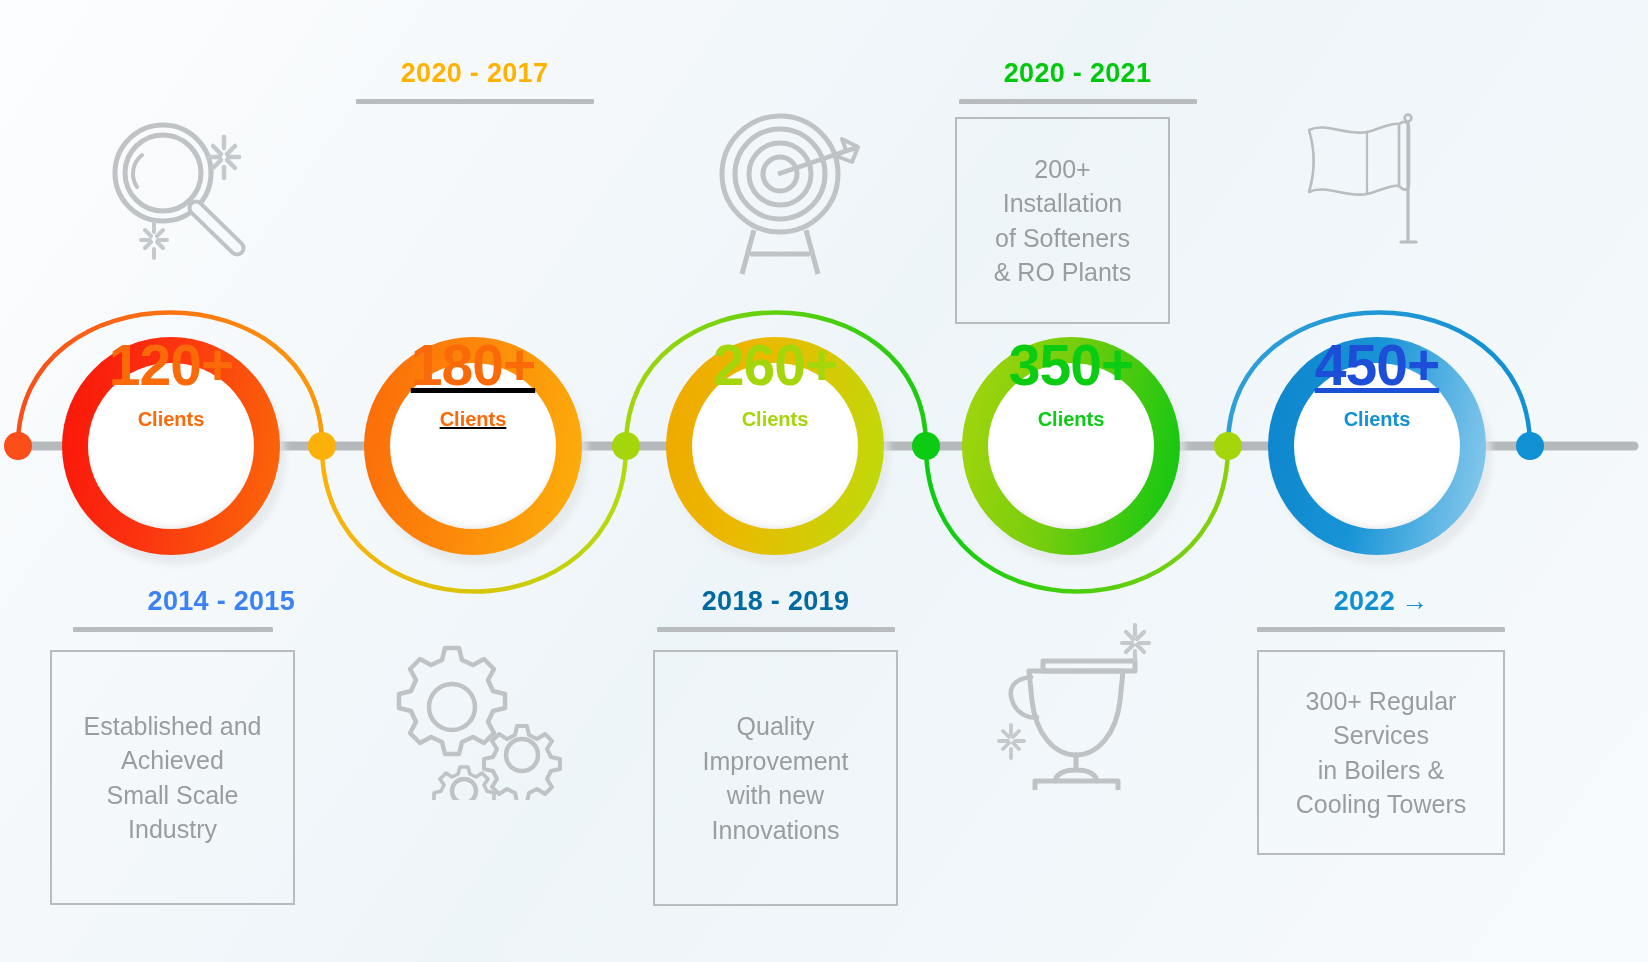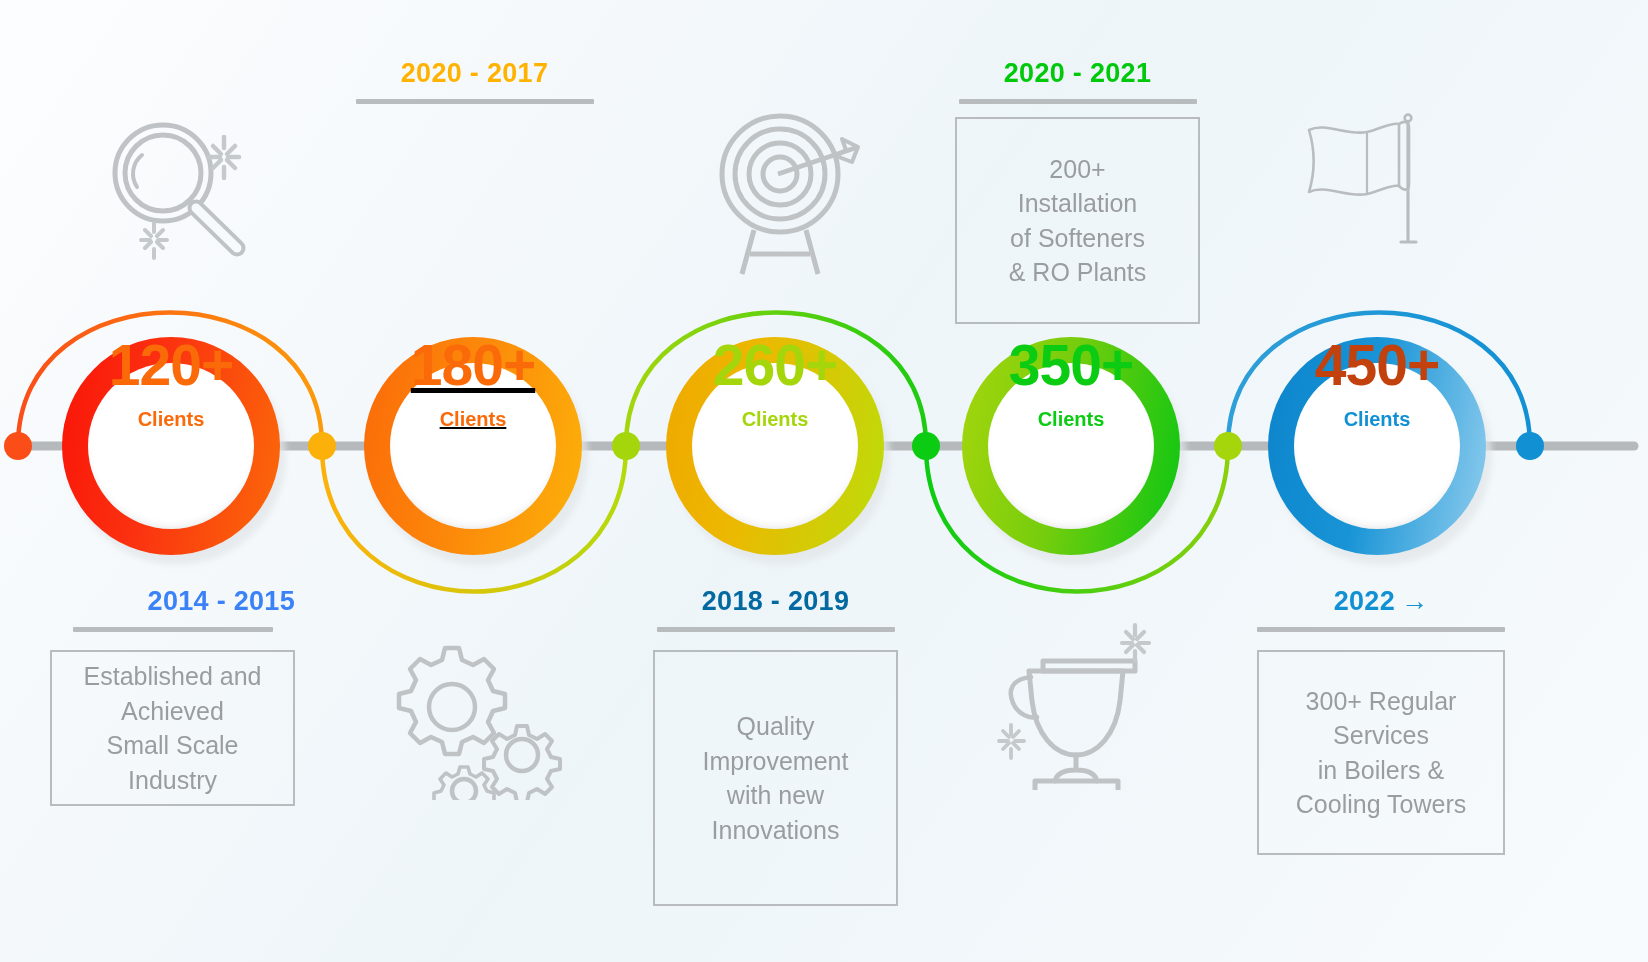--- a/index.html
+++ b/index.html
@@ -313,21 +313,21 @@
       <span class="node-count" style="color:#0bcc12;">350+</span>
       <span class="node-label" style="color:#0bcc12;">Clients</span>
     </div>
   </div>
 
   <div class="node" style="left:1268px; top:337px;">
     <div class="ring-shadow"></div>
     <div class="ring" style="background:linear-gradient(100deg,#0c84cc 0%,#1894d6 45%,#8fcdee 100%);"></div>
     <div class="ring-inner"></div>
     <div class="node-text">
-      <span class="node-count" style="color:#c2410c;">450+</span>
+      <span class="node-count" style="color:#1d4ed8;text-decoration:underline;">450+</span>
       <span class="node-label" style="color:#1190d4;">Clients</span>
     </div>
   </div>
 
   <div class="year-block" style="left:50px; top:586px; width:245px;">
     <div class="year-text" style="color:#3b82f6;text-align:right;">2014 - 2015</div>
     <div class="year-rule" style="width:200px;"></div>
   </div>
 
   <div class="year-block" style="left:352px; top:58px; width:245px;">
@@ -345,32 +345,32 @@
     <div class="year-rule" style="width:238px;"></div>
   </div>
 
   <div class="year-block" style="left:1257px; top:586px; width:248px;">
     <div class="year-text" style="color:#1190d4;">
       <span>2022</span><span class="arrow-glyph">→</span>
     </div>
     <div class="year-rule" style="width:248px;"></div>
   </div>
 
-  <div class="desc-box" style="left:50px; top:650px; width:245px; height:156px; white-space:pre-line;">Established and
+  <div class="desc-box" style="left:50px; top:650px; width:245px; height:255px; white-space:pre-line;">Established and
 Achieved
 Small Scale
 Industry</div>
 
 
   <div class="desc-box" style="left:653px; top:650px; width:245px; height:256px; white-space:pre-line;">Quality
 Improvement
 with new
 Innovations</div>
 
-  <div class="desc-box" style="left:955px; top:117px; width:245px; height:207px; white-space:pre-line;">200+
+  <div class="desc-box" style="left:955px; top:117px; width:215px; height:207px; white-space:pre-line;">200+
 Installation
 of Softeners
 &amp; RO Plants</div>
 
   <div class="desc-box" style="left:1257px; top:650px; width:248px; height:205px; white-space:pre-line;">300+ Regular
 Services
 in Boilers &amp;
 Cooling Towers</div>
 
 </div>

